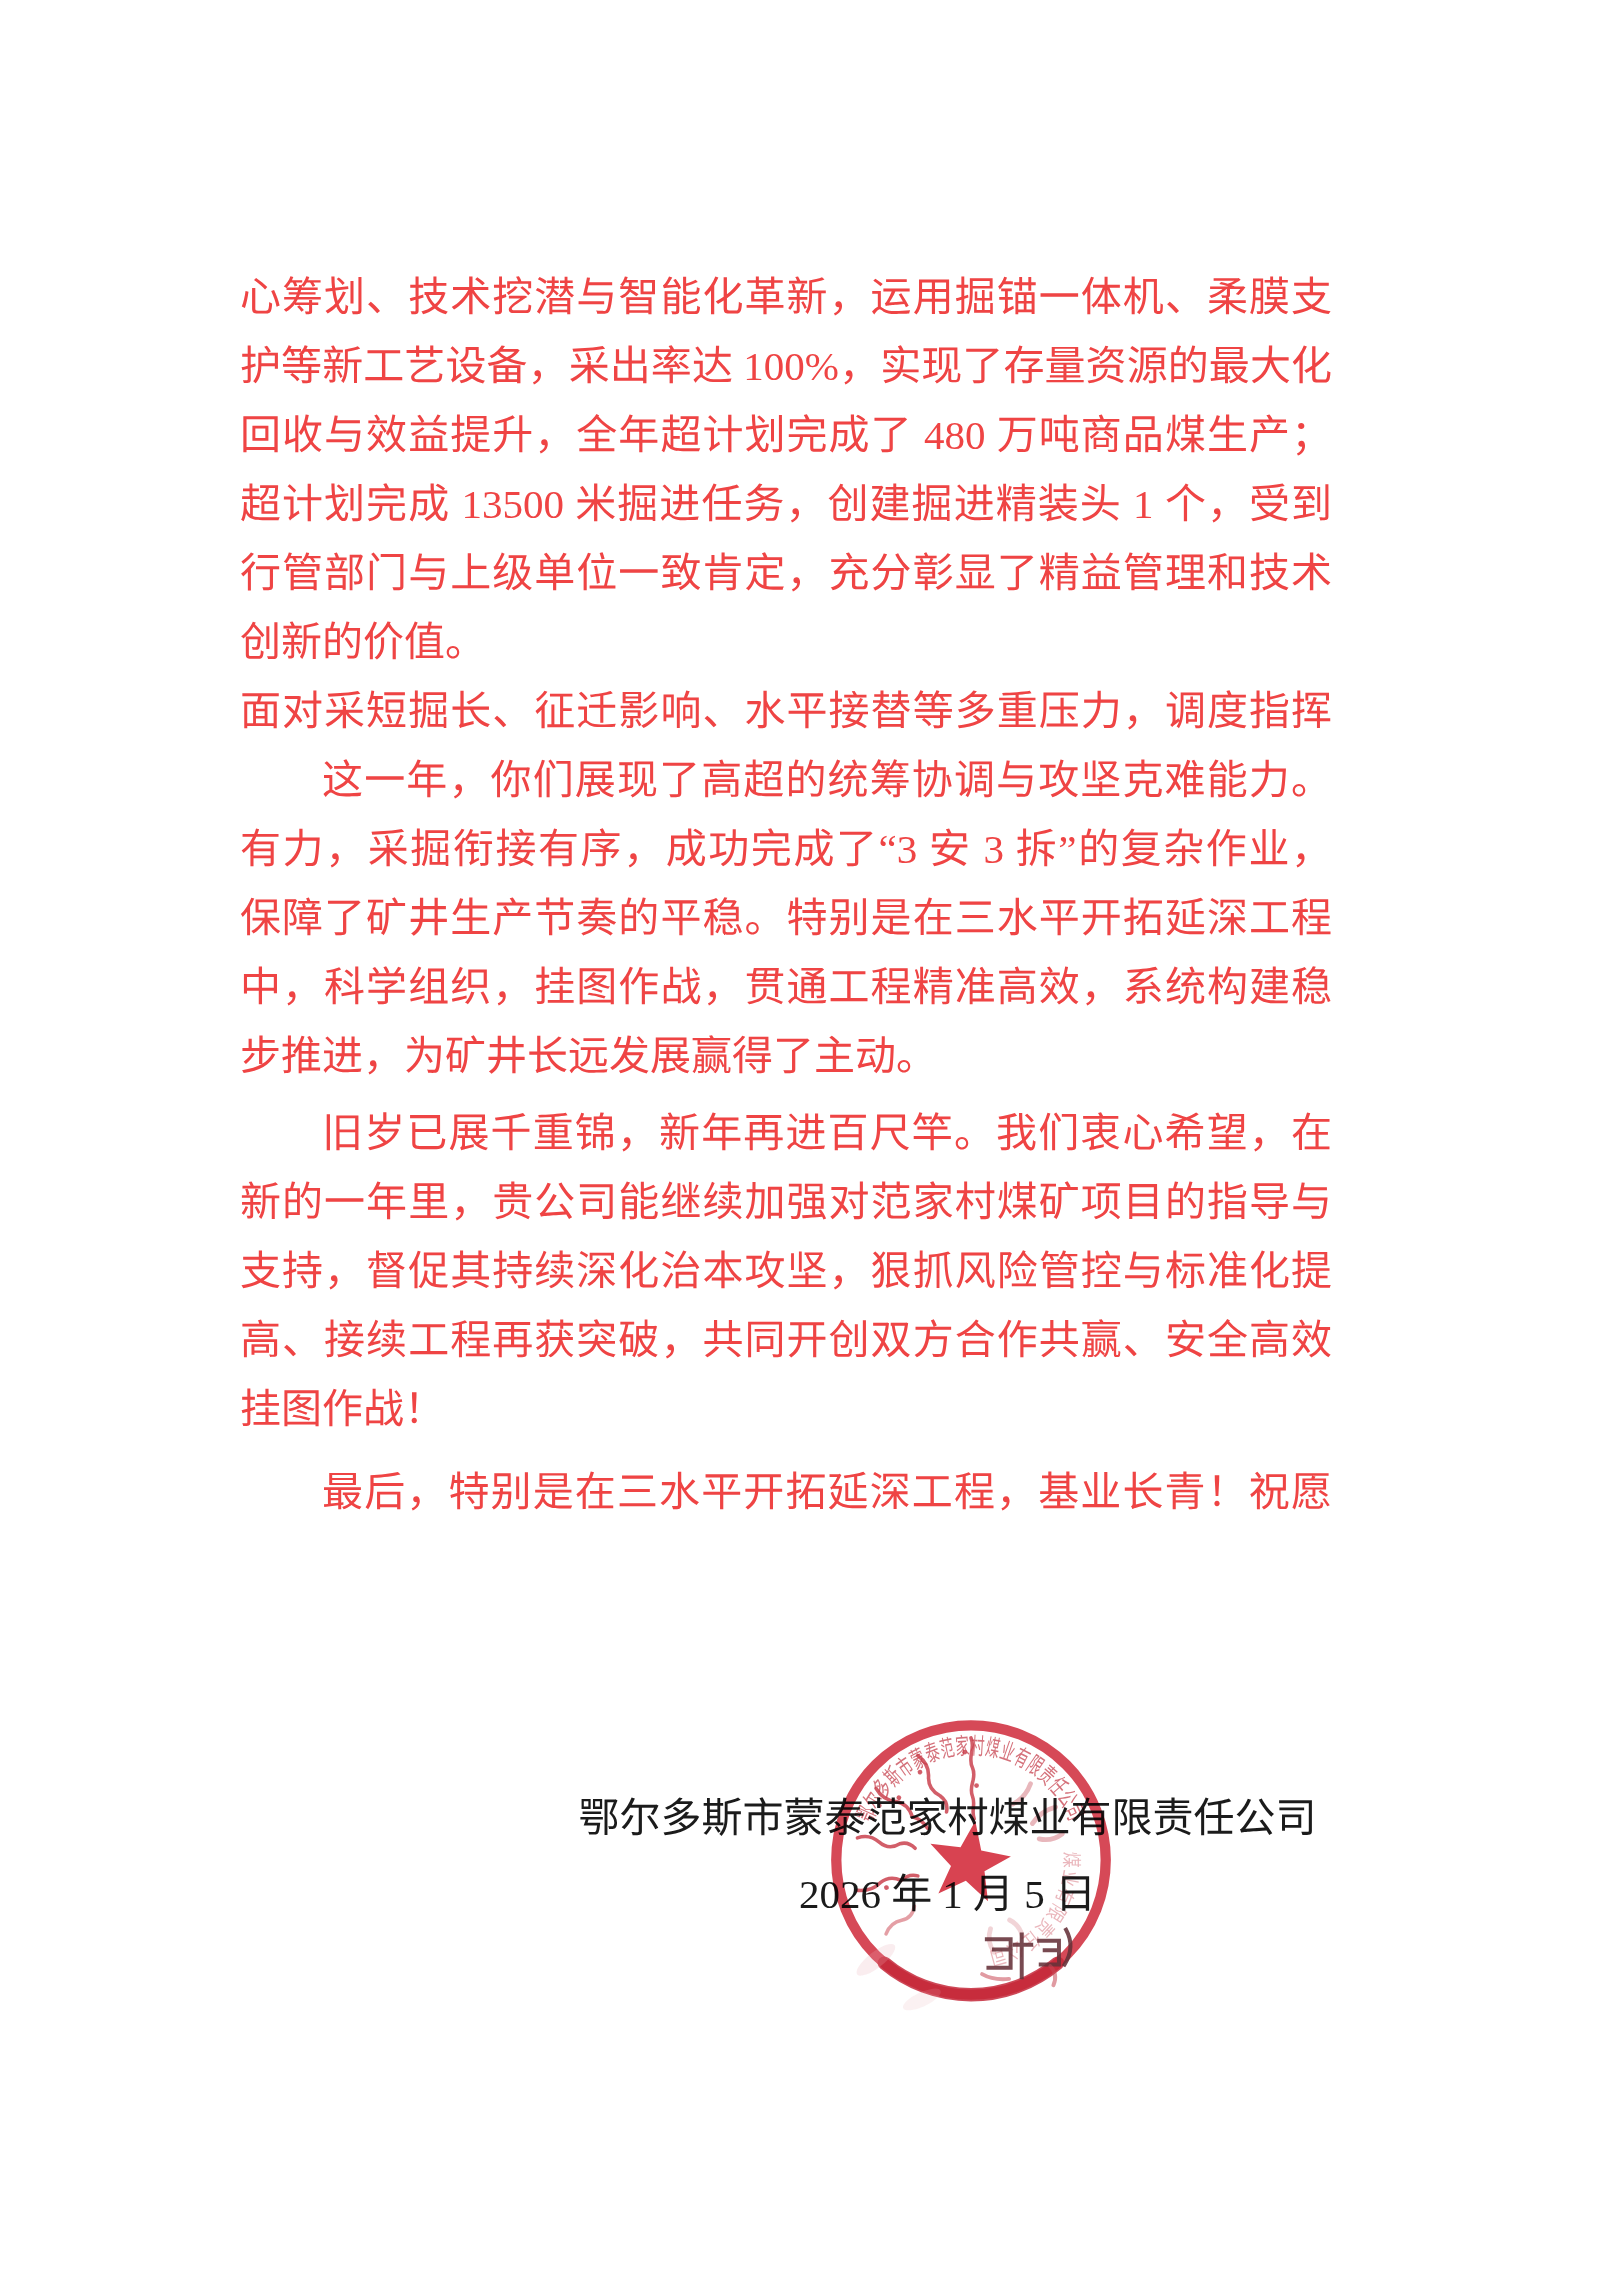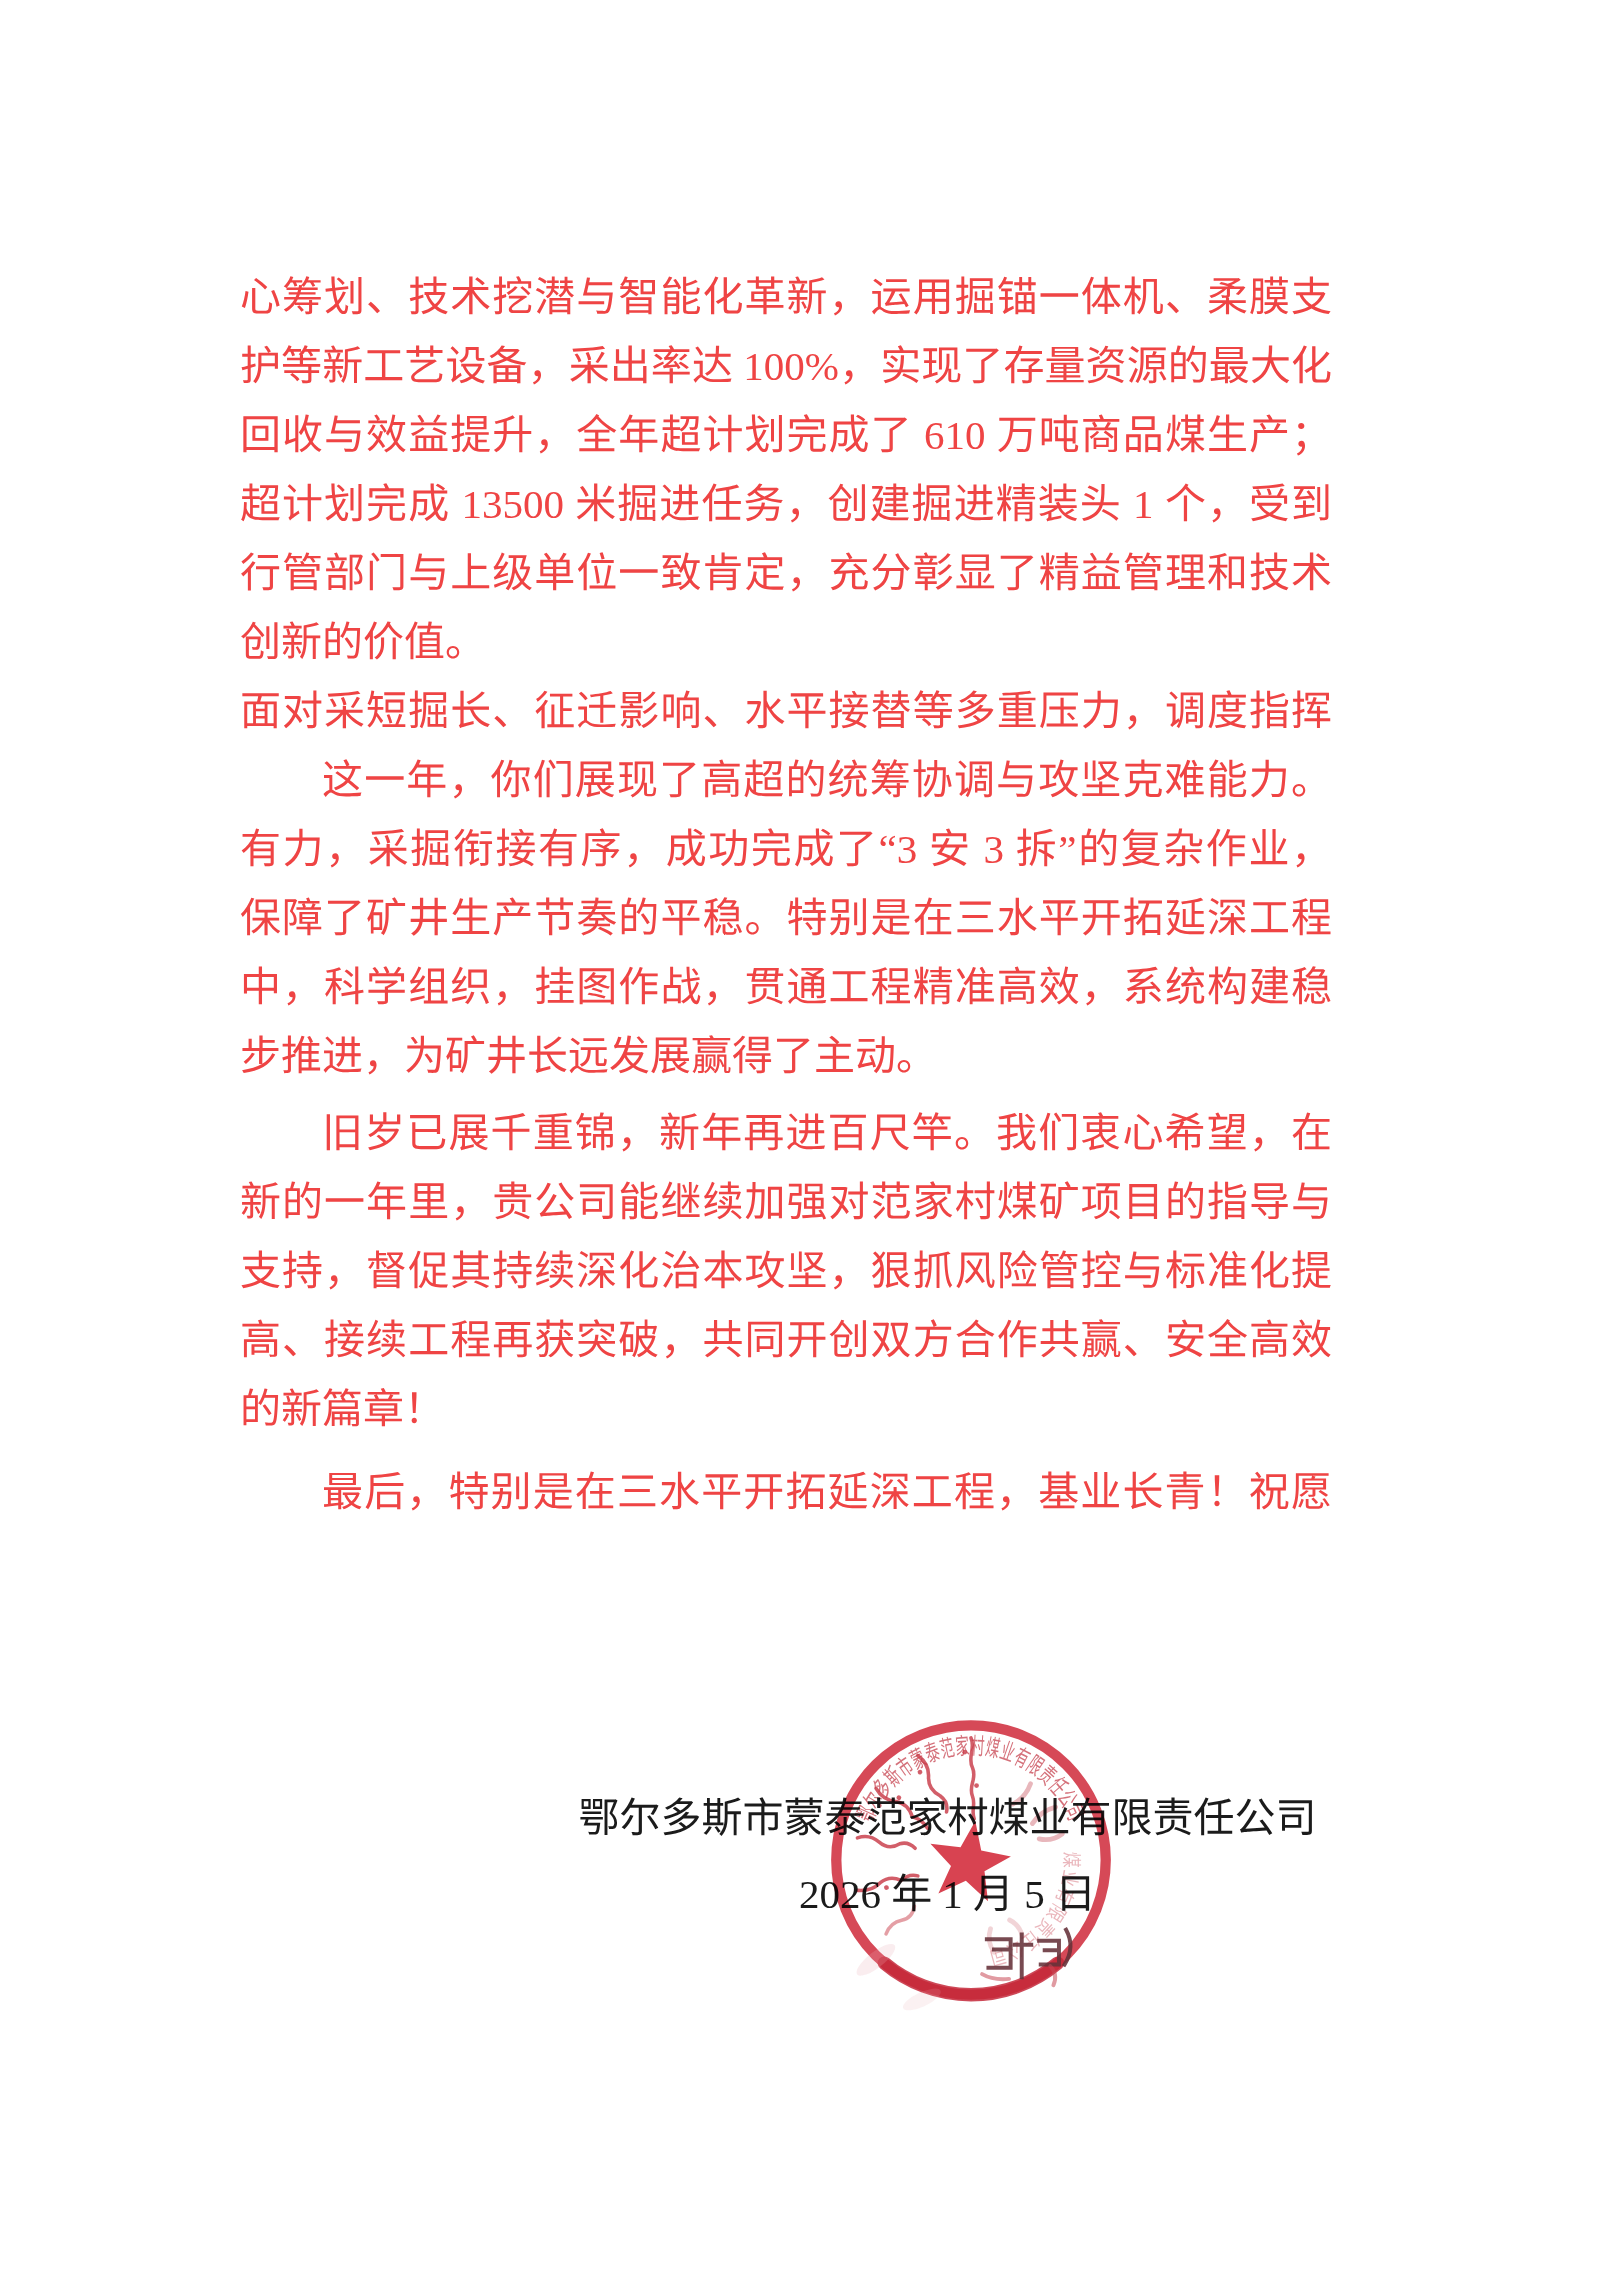--- a/index.html
+++ b/index.html
@@ -35,35 +35,35 @@
   }
 </style>
 </head>
 <body>
 
 <div class="page">
 
   <div class="body-text">
     <div class="bline">心筹划、技术挖潜与智能化革新，运用掘锚一体机、柔膜支</div>
     <div class="bline">护等新工艺设备，采出率达 100%，实现了存量资源的最大化</div>
-    <div class="bline">回收与效益提升，全年超计划完成了 610 万吨商品煤生产；</div>
+    <div class="bline">回收与效益提升，全年超计划完成了 480 万吨商品煤生产；</div>
     <div class="bline">超计划完成 13500 米掘进任务，创建掘进精装头 1 个，受到</div>
     <div class="bline">行管部门与上级单位一致肯定，充分彰显了精益管理和技术</div>
     <div class="bline pend">创新的价值。</div>
     <div class="bline">面对采短掘长、征迁影响、水平接替等多重压力，调度指挥</div>
     <div class="bline indent">这一年，你们展现了高超的统筹协调与攻坚克难能力。</div>
     <div class="bline">有力，采掘衔接有序，成功完成了“3 安 3 拆”的复杂作业，</div>
     <div class="bline">保障了矿井生产节奏的平稳。特别是在三水平开拓延深工程</div>
     <div class="bline">中，科学组织，挂图作战，贯通工程精准高效，系统构建稳</div>
     <div class="bline pend">步推进，为矿井长远发展赢得了主动。</div>
     <div class="bline indent gap-sm">旧岁已展千重锦，新年再进百尺竿。我们衷心希望，在</div>
     <div class="bline">新的一年里，贵公司能继续加强对范家村煤矿项目的指导与</div>
     <div class="bline">支持，督促其持续深化治本攻坚，狠抓风险管控与标准化提</div>
     <div class="bline">高、接续工程再获突破，共同开创双方合作共赢、安全高效</div>
-    <div class="bline pend">的新篇章！</div>
+    <div class="bline pend">挂图作战！</div>
     <div class="bline indent gap-md">最后，特别是在三水平开拓延深工程，基业长青！祝愿</div>
   </div>
 
   <div class="signature">
     <div>鄂尔多斯市蒙泰范家村煤业有限责任公司</div>
     <div>2026 年 1 月 5 日</div>
   </div>
 
   <svg class="seal" viewBox="0 0 424 424" xmlns="http://www.w3.org/2000/svg">
     <defs>

